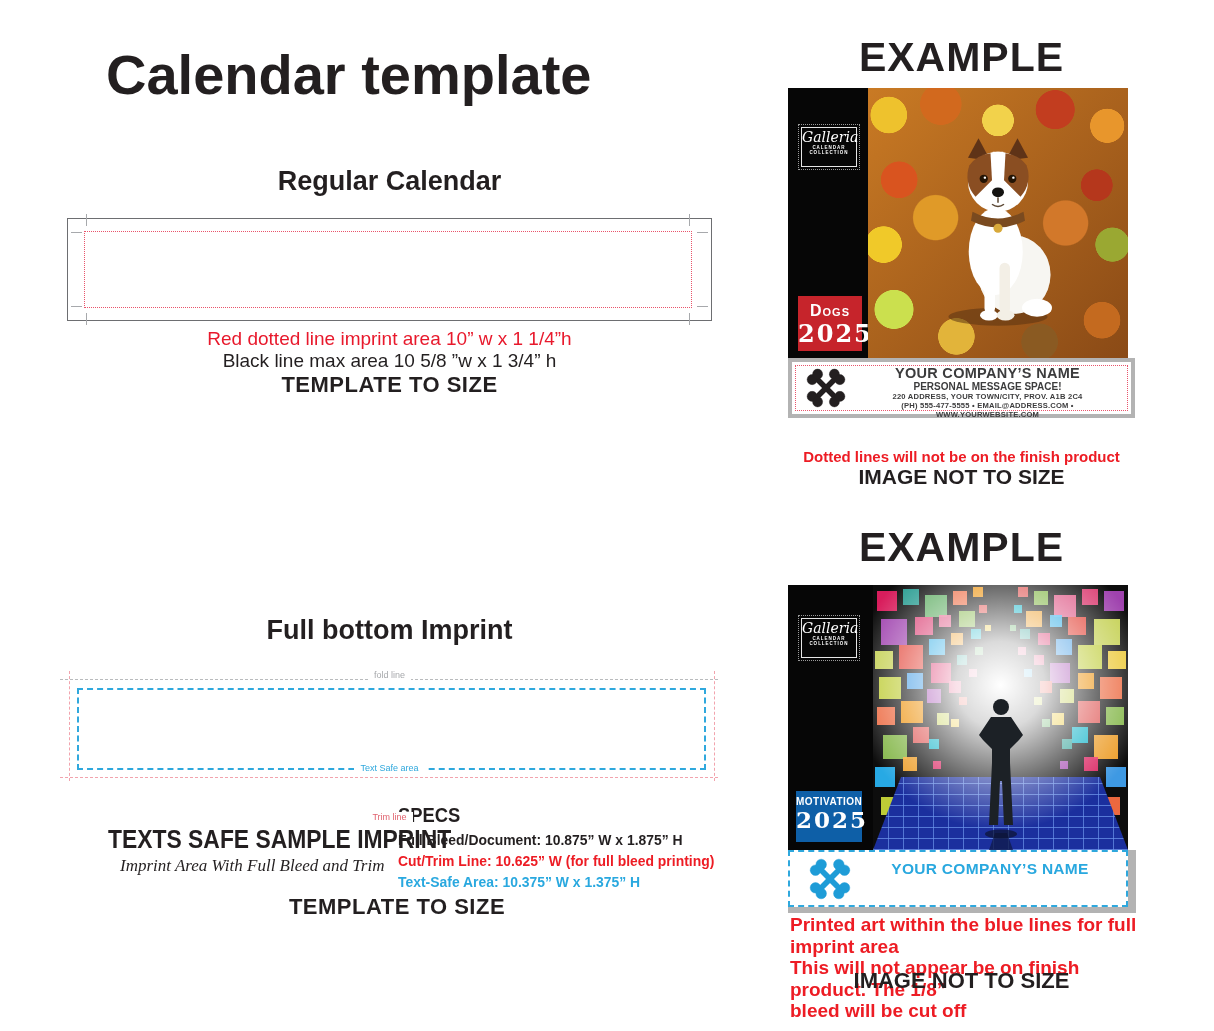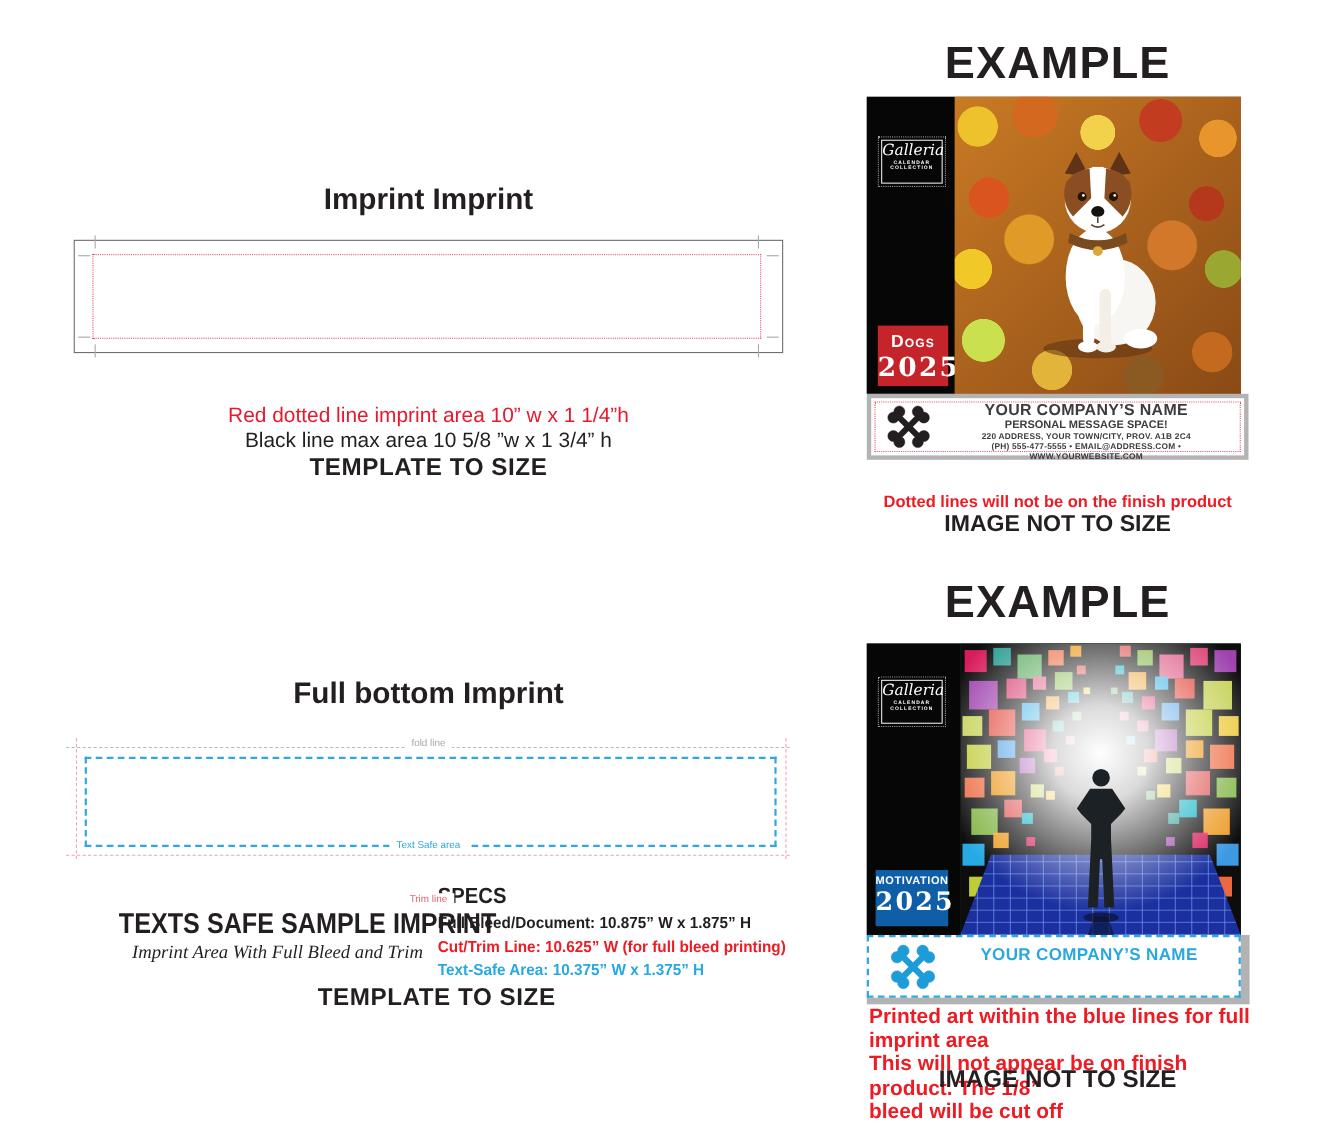--- a/index.html
+++ b/index.html
@@ -13,21 +13,21 @@
   .reg-head { top:166px; }
   .full-head { top:615px; }
 
   
   .reg-box { left:67px; top:218px; width:645px; height:103px; border:1px solid #6d6e71; background:#fff; }
   .reg-red { position:absolute; left:16px; top:12px; right:19px; bottom:12px; border:1px dotted #e9546b; }
   .cm { position:absolute; background:#a7a9ac; }
   .cm-v { width:1px; height:12px; }
   .cm-h { width:11px; height:1px; }
 
-  .caption { left:67px; width:645px; text-align:center;margin-top:40px; }
+  .caption { left:67px; width:645px; text-align:center; }
   .cap-red { top:328px; font-size:19px; color:#e8192c; }
   .cap-black { top:350px; font-size:19px; color:#231f20; }
   .tts { font-size:22px; font-weight:bold; letter-spacing:0.5px; }
   .tts1 { top:372px; }
   .tts2 { top:894px; left:67px; width:660px; text-align:center; }
 
   
   .fold-line { left:60px; top:679px; width:658px; height:0; border-top:1px dashed #b9bbbd; }
   .fold-label { left:67px; width:645px; top:670px; text-align:center; font-size:9px; color:#a7a9ac; }
   .fold-label span, .safe-label span, .trim-label span { background:#fff; padding:0 6px;margin-top:20px; }
@@ -45,21 +45,21 @@
   .spec-line { font-size:14.5px; font-weight:bold; margin-top:5px; transform:scaleX(0.96); transform-origin:left center; white-space:nowrap; }
   .spec-black { color:#231f20; }
   .spec-red { color:#ed1c24; }
   .spec-blue { color:#29a8df; }
 
   
   .ex-head { width:347px; left:788px; text-align:center; font-size:41px; font-weight:900; letter-spacing:1px; }
   .ex1-head { top:34px; }
   .ex2-head { top:524px; }
 
-  .calendar { background:#14532d; }
+  .calendar { background:#bef264; }
   .cal1 { left:788px; top:88px; width:340px; height:270px; }
   .cal2 { left:788px; top:585px; width:340px; height:265px; }
   .sidebar { position:absolute; left:0; top:0; bottom:0; background:#060606; }
   .sb1 { width:80px; } .sb2 { width:85px; }
 
   .galleria { position:absolute; left:10px; width:62px; height:46px; border:1px dotted #9a9a9a; padding:2px; }
   .g1 { top:36px; } .g2 { top:30px; }
   .galleria-inner { width:100%; height:100%; border:1px solid #e6e6e6; text-align:center; color:#fff; padding-top:2px; }
   .galleria-name { font-family:"DejaVu Serif", serif; font-style:italic; font-size:14px; line-height:15px; }
   .galleria-sub { font-size:4.5px; letter-spacing:1px; line-height:5px; font-weight:bold; }
@@ -125,22 +125,23 @@
   .ints { font-size:21px; font-weight:bold; color:#231f20; }
   .ints1 { left:788px; width:347px; top:465px; text-align:center; }
   .n2 { left:790px; width:360px; top:914px; font-size:19px; line-height:21.5px; }
   .ints2 { left:788px; width:347px; top:968px; text-align:center; font-size:22px; }
 </style>
 </head>
 <body>
 
 <div class="page">
 
-
-  <div class="abs sec-head reg-head">Imprint Imprint</div>
+  <div class="abs main-title">Calendar template</div>
+
+  <div class="abs sec-head reg-head">Regular Calendar</div>
 
   <div class="abs reg-box">
     <div class="reg-red"></div>
     <div class="cm cm-v" style="left:18px; top:-5px;"></div>
     <div class="cm cm-v" style="left:18px; bottom:-5px;"></div>
     <div class="cm cm-v" style="right:21px; top:-5px;"></div>
     <div class="cm cm-v" style="right:21px; bottom:-5px;"></div>
     <div class="cm cm-h" style="left:3px; top:13px;"></div>
     <div class="cm cm-h" style="left:3px; bottom:13px;"></div>
     <div class="cm cm-h" style="right:3px; top:13px;"></div>

